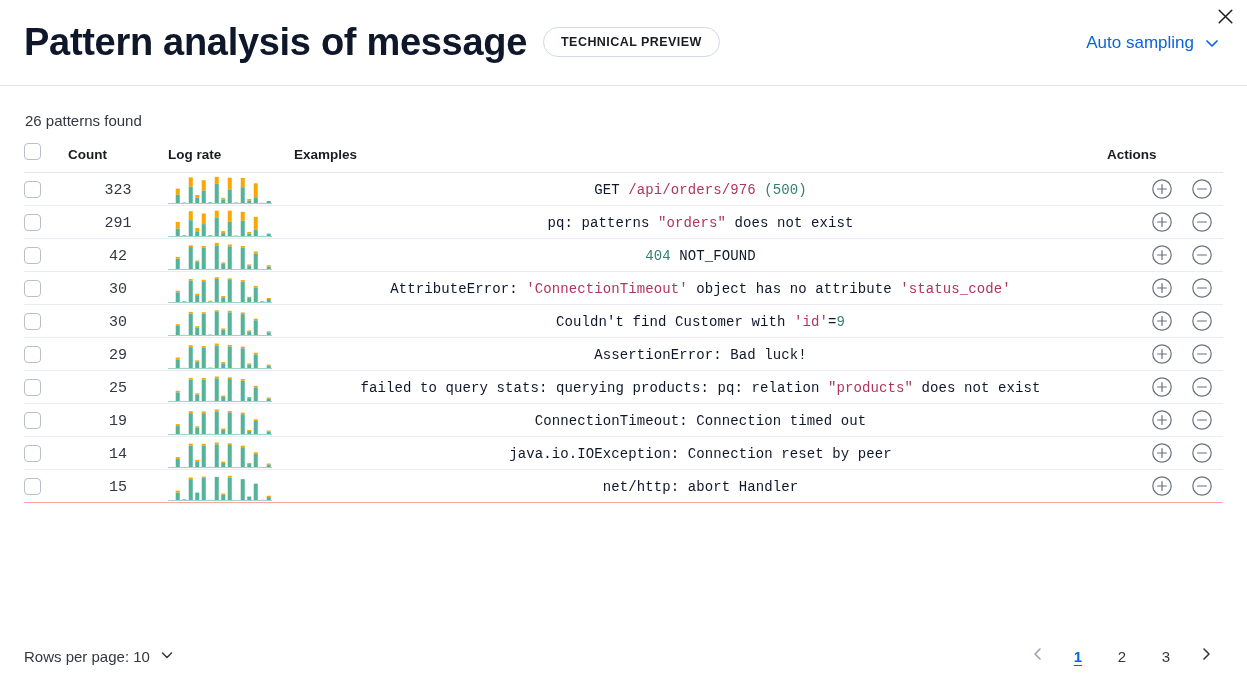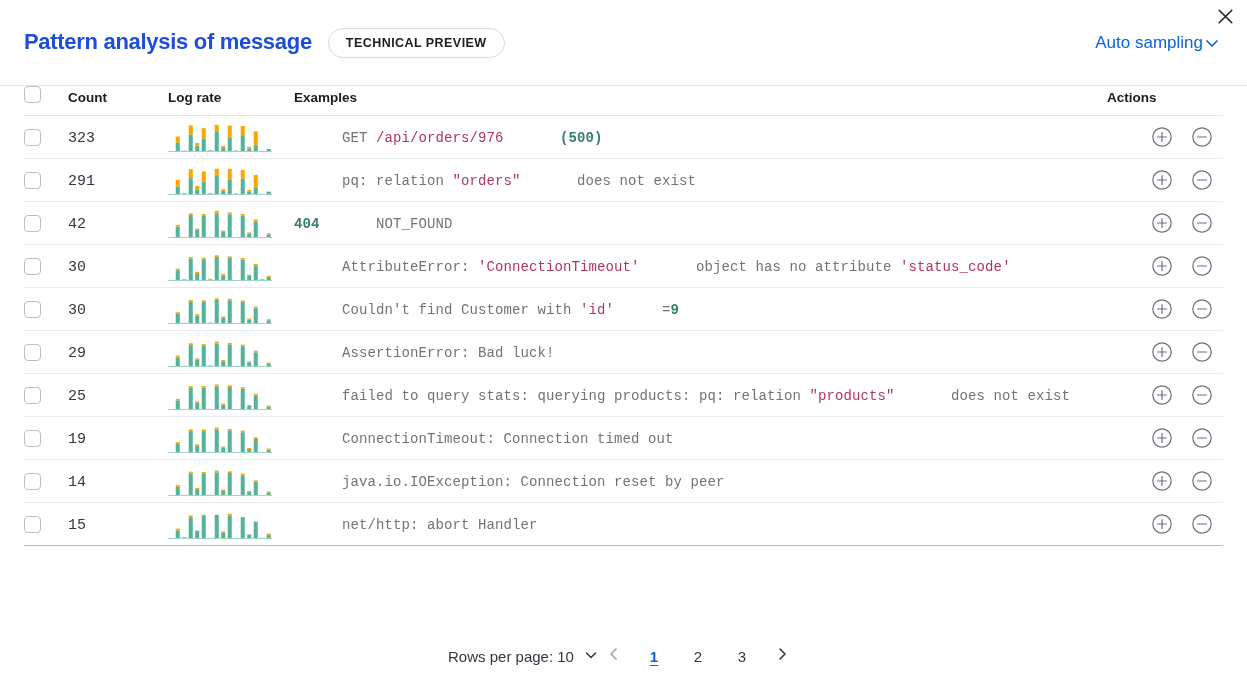--- a/index.html
+++ b/index.html
@@ -19,23 +19,23 @@
   .header {
     height: 86px;
     border-bottom: 1px solid #e3e6ea;
     display: flex;
     align-items: center;
     padding: 0 24px 0 24px;
     position: relative;
   }
   .title-wrap { display: flex; align-items: center; gap: 16px; flex: 1 1 auto; }
   .page-title {
-    font-size: 22px;
+    font-size: 38px;
     font-weight: 700;
-    color: #1d4ed8;
+    color: #0f172a;
     letter-spacing: -0.3px;
     line-height: 1.1;
     margin: 0;
     white-space: nowrap;
   }
   .badge {
     display: inline-flex;
     align-items: center;
     justify-content: center;
     height: 30px;
@@ -45,20 +45,21 @@
     background: #fff;
     font-size: 12.5px;
     font-weight: 700;
     letter-spacing: 0.45px;
     color: #1a1c21;
     white-space: nowrap;
   }
   .sampling {
     display: inline-flex;
     align-items: center;
+    gap: 9px;
     font-size: 17px;
     color: #0b64dd;
     cursor: pointer;
     white-space: nowrap;
     margin-right: 2px;
   }
   .sampling svg { display:block; }
   .close-btn {
     position: absolute;
     top: 4px; right: 8px;
@@ -94,22 +95,23 @@
   .col-check { width: 44px; }
   .col-count { width: 100px; }
   .col-rate  { width: 126px; }
   .col-ex    { width: auto; }
   .col-act   { width: 116px; }
   th.act { text-align: right; padding-right: 4px; }
 
   table.patterns td {
     border-bottom: 1px solid #e9ecf1;
     padding: 0;
-    height: 43px;
+    height: 33px;
     vertical-align: middle;
+    text-align: center;
   }
   tbody tr:last-child td { border-bottom: 1px solid #fca5a5; }
 
   .cbox {
     width: 17px; height: 17px;
     border: 1px solid #b9bfc9;
     border-radius: 4px;
     background: #fff;
     cursor: pointer;
     display: block;
@@ -126,23 +128,23 @@
   .spark { display: block; }
 
   .example {
     font-family: "Liberation Mono", monospace;
     font-size: 14px;
     color: #765b96;
     white-space: nowrap;
     overflow: hidden;
     letter-spacing: 0.1px;
   }
-  .tk-def { color: #737373; margin-left: 48px; }
+  .tk-def { color: #0f172a; }
   .tk-str { color: #b0355e; }
-  .tk-num { color: #357f6e; font-weight: bold; }
+  .tk-num { color: #357f6e; }
 
   .actions {
     display: flex;
     align-items: center;
     justify-content: flex-end;
     gap: 18px;
     padding-right: 10px;
   }
   .act-btn {
     width: 22px; height: 22px;
@@ -152,21 +154,21 @@
   }
 
   
   .footer {
     position: absolute;
     left: 0; right: 0; bottom: 0;
     height: 56px;
     padding: 0 26px 0 24px;
     display: flex;
     align-items: center;
-    justify-content: center;
+    justify-content: space-between;
     background: #fff;
   }
   .rows-per-page {
     display: inline-flex;
     align-items: center;
     gap: 9px;
     font-size: 15px;
     color: #343741;
     cursor: pointer;
   }
@@ -217,20 +219,21 @@
       <span>
         <svg width="17" height="17" viewBox="0 0 17 17" fill="none">
           <path d="M2.2 2.2L14.8 14.8M14.8 2.2L2.2 14.8" stroke="#1a1c21" stroke-width="1.5" stroke-linecap="round"></path>
         </svg>
       </span>
     </div>
   </div>
 
   <div class="body">
 
+    <div class="found">26 patterns found</div>
 
     <table class="patterns">
       <colgroup>
         <col class="col-check">
           <col class="col-count">
           <col class="col-rate">
           <col class="col-ex">
           <col class="col-act">
       </colgroup>
       <thead>
@@ -324,21 +327,21 @@
                   <rect x="72.73" y="4.80" width="4.03" height="8.96" fill="#fca700"></rect>
                   <rect x="72.73" y="13.76" width="4.03" height="16.24" fill="#54b399"></rect>
                   <rect x="79.23" y="24.96" width="4.03" height="1.68" fill="#fca700"></rect>
                   <rect x="79.23" y="26.64" width="4.03" height="3.36" fill="#54b399"></rect>
                   <rect x="85.73" y="9.84" width="4.03" height="12.88" fill="#fca700"></rect>
                   <rect x="85.73" y="22.72" width="4.03" height="7.28" fill="#54b399"></rect>
                   <rect x="92.23" y="28.88" width="4.03" height="1.12" fill="#54b399"></rect>
                   <rect x="98.73" y="26.64" width="4.03" height="3.36" fill="#54b399"></rect>
                   <rect x="0" y="29" width="104" height="1" fill="#9fd5c4"></rect>
                 </svg></span></td>
-            <td><span class="example"><span class="tk-def">pq: relation </span><span class="tk-str">"orders"</span><span class="tk-def"> does not exist</span></span></td>
+            <td><span class="example"><span class="tk-def">pq: patterns </span><span class="tk-str">"orders"</span><span class="tk-def"> does not exist</span></span></td>
             <td>
               <div class="actions">
                 <span>
                   <svg class="act-btn" viewBox="0 0 22 22" fill="none">
                     <circle cx="11" cy="11" r="9.2" stroke="currentColor" stroke-width="1.2"></circle>
                     <path d="M11 6.6v8.8M6.6 11h8.8" stroke="currentColor" stroke-width="1.2" stroke-linecap="round"></path>
                   </svg>
                 </span>
                 <span>
                   <svg class="act-btn" viewBox="0 0 22 22" fill="none">

